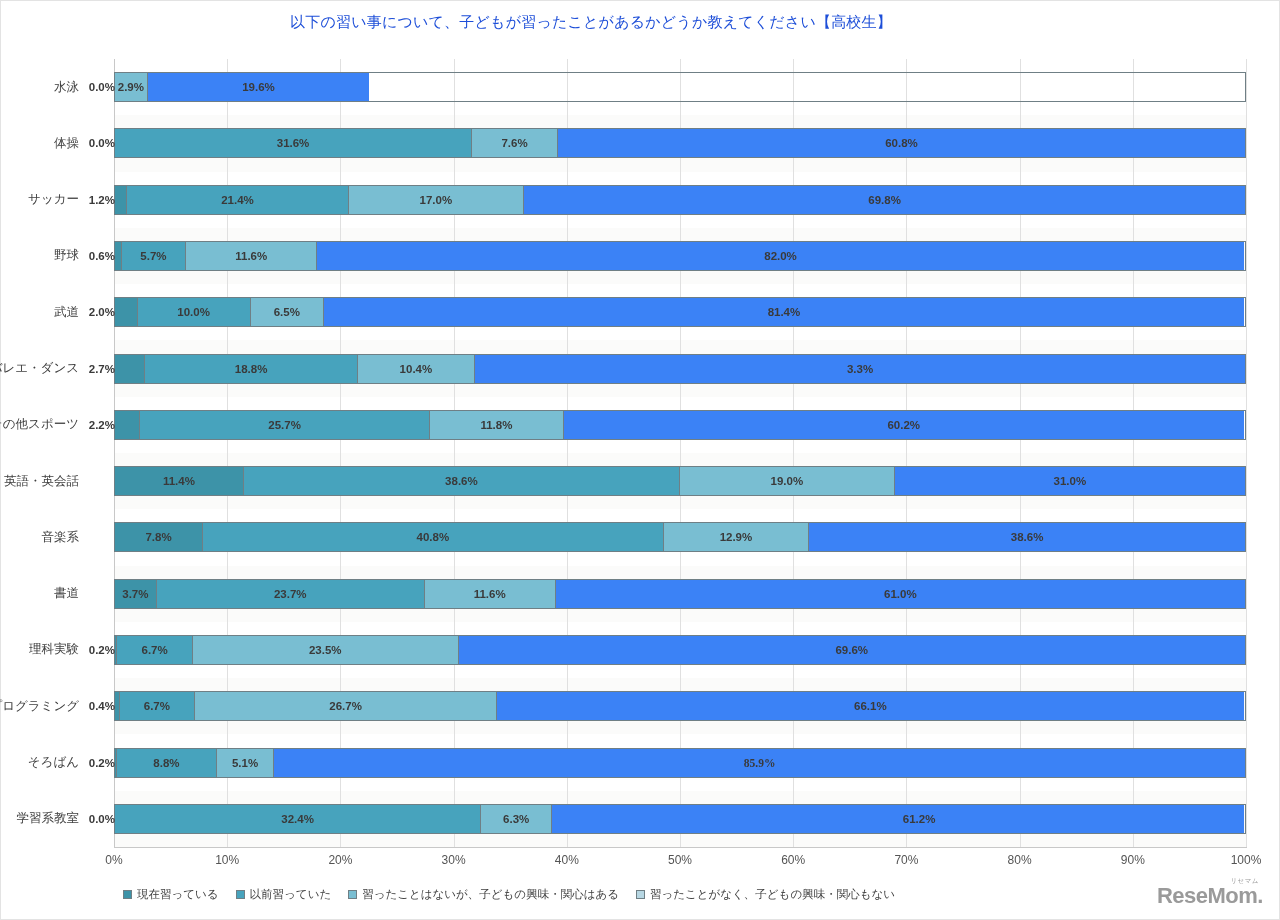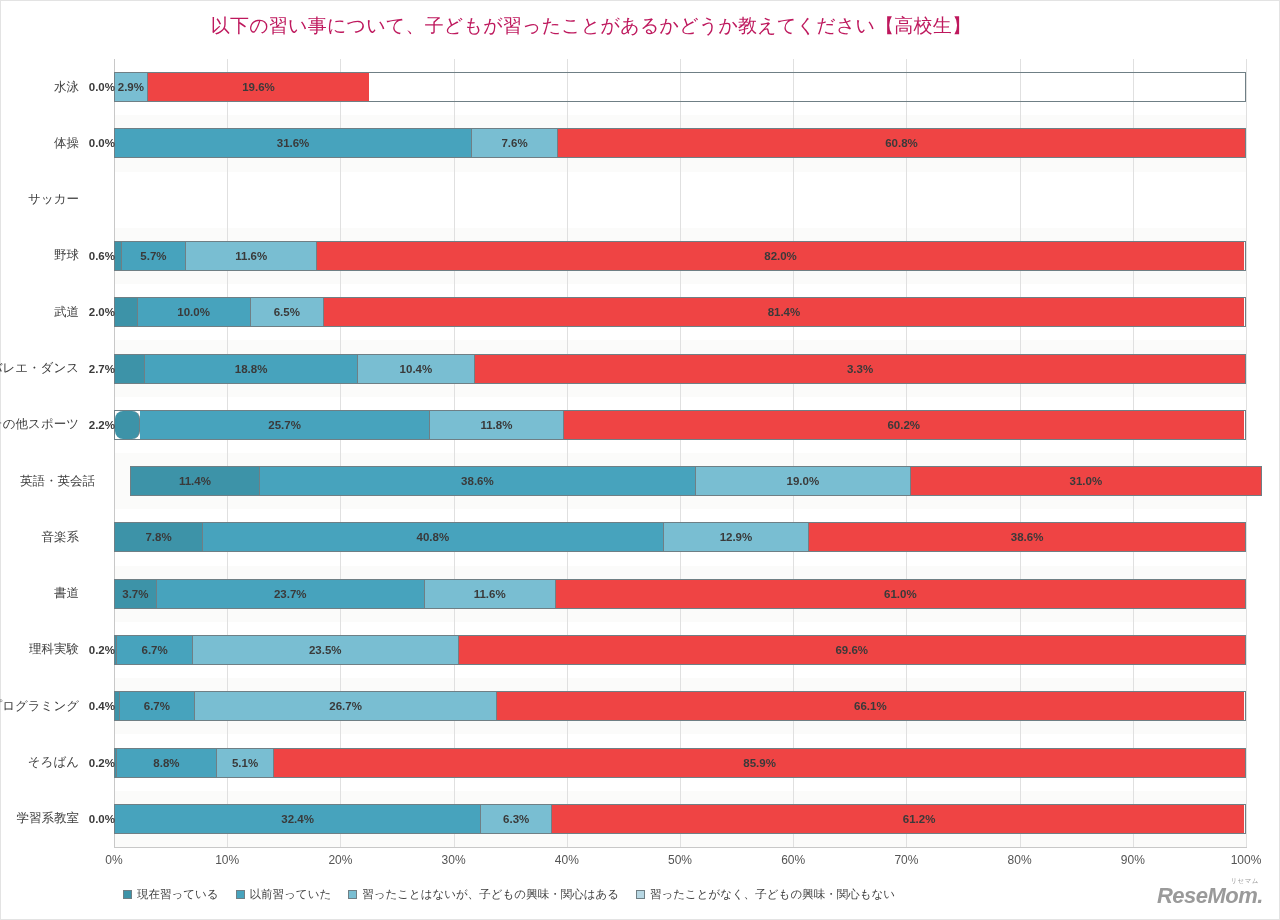--- a/index.html
+++ b/index.html
@@ -23,23 +23,23 @@
     border: 1px solid #e3e3e3;
   }
 
   
   #chart-title {
     position: absolute;
     left: 0;
     top: 12px;
     width: 1180px;
     text-align: center;
-    font-size: 19px;
+    font-size: 15px;
     font-weight: normal;
-    color: #be185d;
+    color: #1d4ed8;
     letter-spacing: 0.2px;
   }
 
   
   #plot-area {
     position: absolute;
     left: 113px;
     top: 58px;
     width: 1132px;
     height: 788px;
@@ -98,21 +98,21 @@
     font-weight: bold;
     color: #3a3a3a;
     white-space: nowrap;
     overflow: visible;
     border-right: 1px solid #6f7f85;
   }
   .seg:last-child { border-right: none; }
   .seg.s0 { background: #3d93a8; }
   .seg.s1 { background: #47a3bd; }
   .seg.s2 { background: #79bed2; }
-  .seg.s3 { background: #ef4444; }
+  .seg.s3 { background: #3b82f6; }
 
   
   .seg .seg-label.outside {
     position: absolute;
     right: 100%;
     margin-right: -2px;
     padding-right: 0;
   }
 
   
@@ -190,21 +190,20 @@
     font-size: 6.5px;
     letter-spacing: 0.5px;
     margin-right: 4px;
     margin-bottom: 1px;
   }
   #watermark .wm-main {
     display: block;
     font-size: 22px;
     font-weight: bold;
     letter-spacing: -0.5px;
-    font-style: italic;
   }
 </style>
 </head>
 <body>
 
 <div id="chart-root">
 
   <div id="chart-title">以下の習い事について、子どもが習ったことがあるかどうか教えてください【高校生】</div>
 
   <div id="plot-area">
@@ -257,20 +256,34 @@
             <div class="seg s2" style="width: 7.6%;">
               <span class="seg-label">7.6%</span>
             </div>
             <div class="seg s3" style="width: 60.8%;">
               <span class="seg-label">60.8%</span>
             </div>
           </div>
         </div>
         <div class="cat-row" style="top: 112.571px;">
           <div class="cat-label">サッカー</div>
+          <div class="bar-track">
+            <div class="seg s0" style="width: 1.2%;">
+              <span class="seg-label outside" style="right: 100%; margin-right: 0px;">1.2%</span>
+            </div>
+            <div class="seg s1" style="width: 21.4%;">
+              <span class="seg-label">21.4%</span>
+            </div>
+            <div class="seg s2" style="width: 17%;">
+              <span class="seg-label">17.0%</span>
+            </div>
+            <div class="seg s3" style="width: 69.8%;">
+              <span class="seg-label">69.8%</span>
+            </div>
+          </div>
         </div>
         <div class="cat-row" style="top: 168.857px;">
           <div class="cat-label">野球</div>
           <div class="bar-track">
             <div class="seg s0" style="width: 0.6%;">
               <span class="seg-label outside" style="right: 100%; margin-right: 0px;">0.6%</span>
             </div>
             <div class="seg s1" style="width: 5.7%;">
               <span class="seg-label">5.7%</span>
             </div>
@@ -312,35 +325,35 @@
               <span class="seg-label">10.4%</span>
             </div>
             <div class="seg s3" style="width: 68.2%;">
               <span class="seg-label">3.3%</span>
             </div>
           </div>
         </div>
         <div class="cat-row" style="top: 337.714px;">
           <div class="cat-label">その他スポーツ</div>
           <div class="bar-track">
-            <div class="seg s0" style="width: 2.2%; border-radius: 8px;">
+            <div class="seg s0" style="width: 2.2%;">
               <span class="seg-label outside" style="right: 100%; margin-right: 0px;">2.2%</span>
             </div>
             <div class="seg s1" style="width: 25.7%;">
               <span class="seg-label">25.7%</span>
             </div>
             <div class="seg s2" style="width: 11.8%;">
               <span class="seg-label">11.8%</span>
             </div>
             <div class="seg s3" style="width: 60.2%;">
               <span class="seg-label">60.2%</span>
             </div>
           </div>
         </div>
-        <div class="cat-row" style="top: 394px; padding-left: 16px;">
+        <div class="cat-row" style="top: 394px;">
           <div class="cat-label">英語・英会話</div>
           <div class="bar-track">
             <div class="seg s0" style="width: 11.4%;">
               <span class="seg-label">11.4%</span>
             </div>
             <div class="seg s1" style="width: 38.6%;">
               <span class="seg-label">38.6%</span>
             </div>
             <div class="seg s2" style="width: 19%;">
               <span class="seg-label">19.0%</span>
@@ -423,21 +436,21 @@
           <div class="bar-track">
             <div class="seg s0" style="width: 0.2%;">
               <span class="seg-label outside" style="right: 100%; margin-right: 0px;">0.2%</span>
             </div>
             <div class="seg s1" style="width: 8.8%;">
               <span class="seg-label">8.8%</span>
             </div>
             <div class="seg s2" style="width: 5.1%;">
               <span class="seg-label">5.1%</span>
             </div>
-            <div class="seg s3" style="width: 85.9%;">
+            <div class="seg s3" style="width: 85.9%; font-family: Liberation Serif, serif;">
               <span class="seg-label">85.9%</span>
             </div>
           </div>
         </div>
         <div class="cat-row" style="top: 731.714px;">
           <div class="cat-label">学習系教室</div>
           <div class="bar-track">
             <div class="seg s0" style="width: 0%; border-right: none;">
               <span class="seg-label outside" style="right: 100%; margin-right: 0px;">0.0%</span>
             </div>

